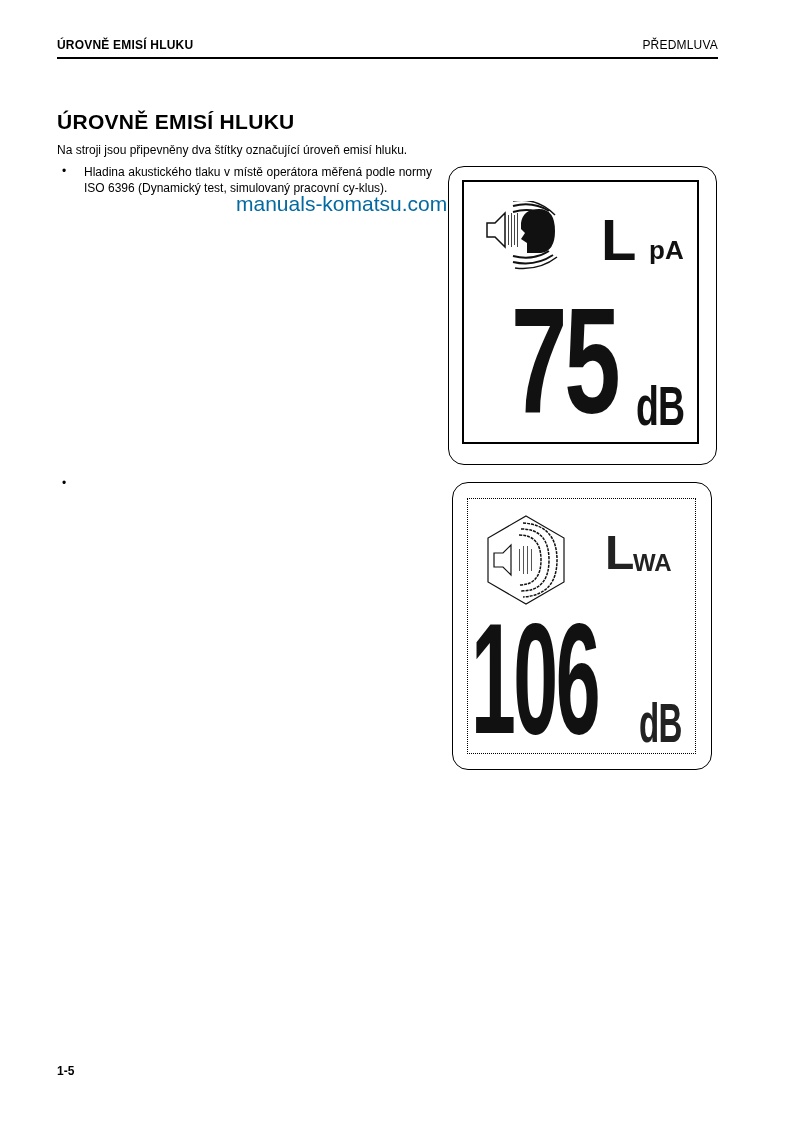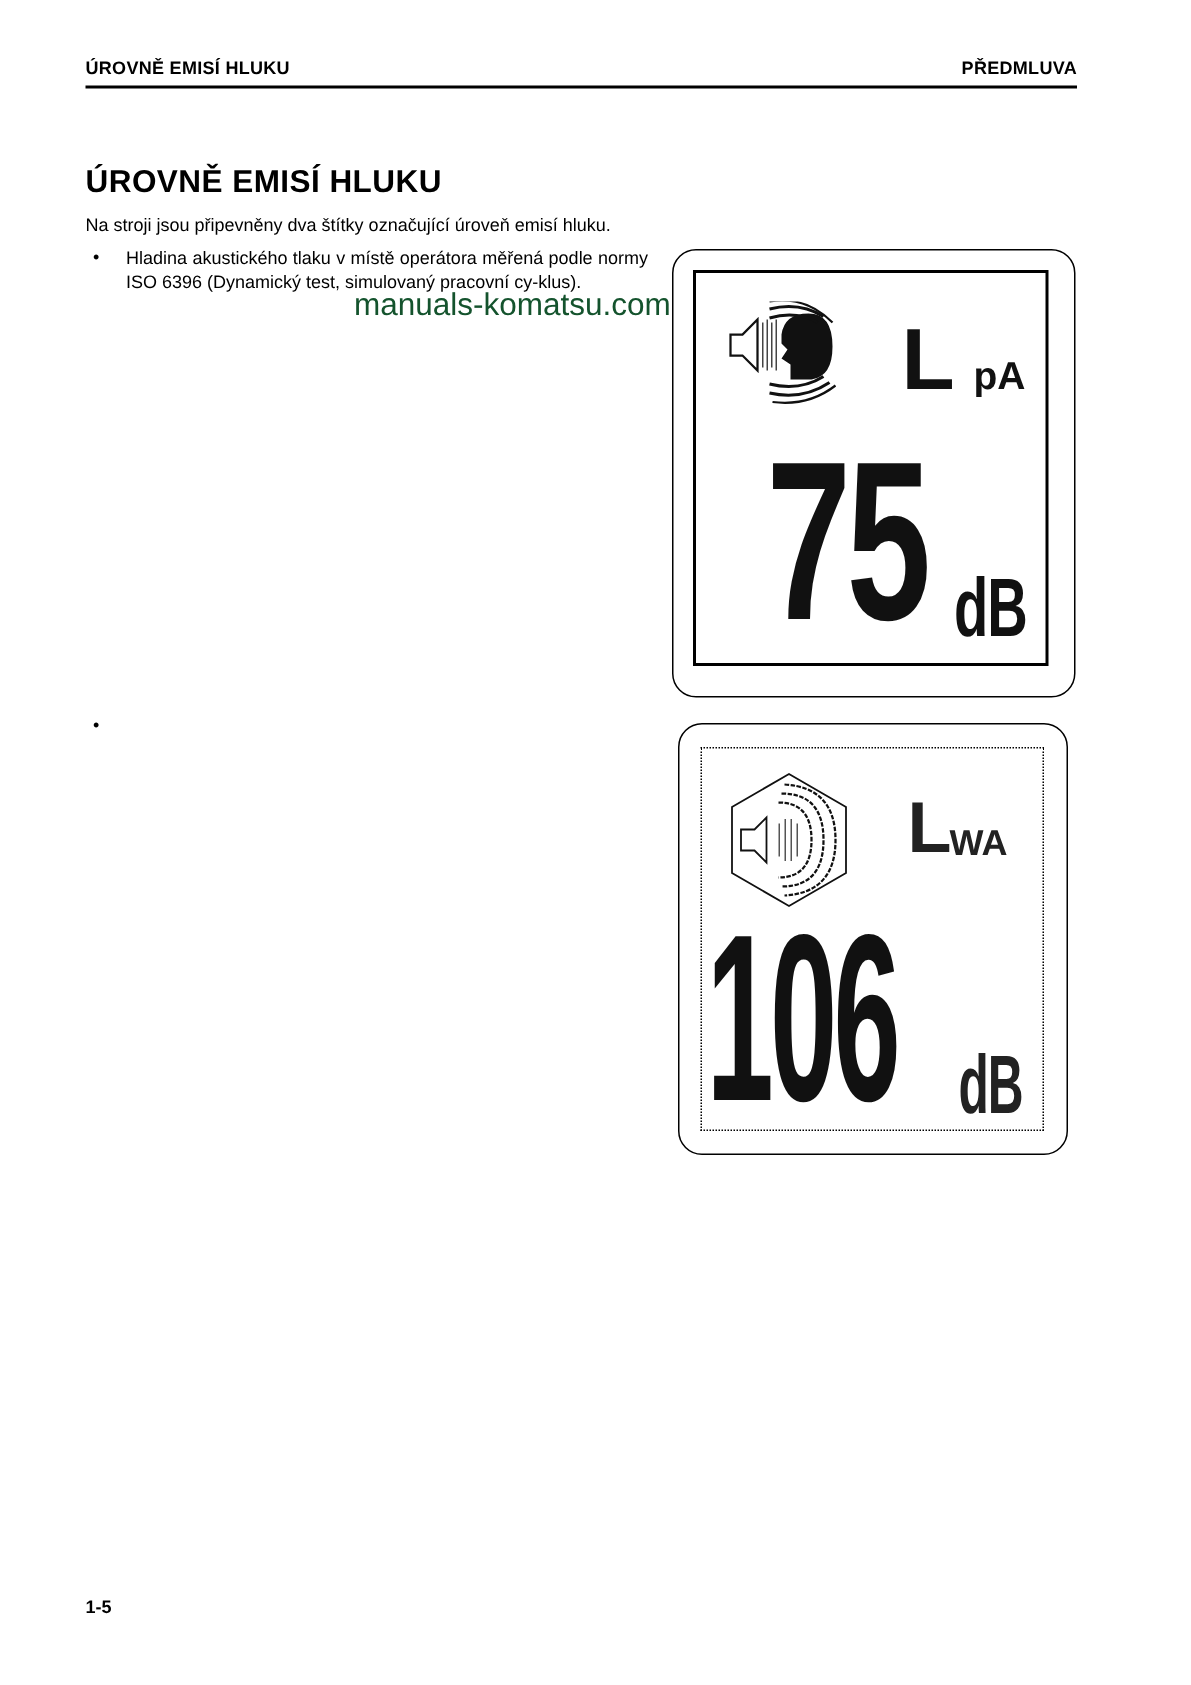--- a/index.html
+++ b/index.html
@@ -1,29 +1,29 @@
 <!DOCTYPE html>
 <html><head>
 <meta charset="utf-8">
 <style>
   html, body { margin: 0; padding: 0; background: #ffffff; }
   body { width: 794px; height: 1123px; position: relative; overflow: hidden; font-family: "Liberation Sans", sans-serif; color: #000; }
 
   .hdr-left { position: absolute; left: 57px; top: 38px; font-size: 12px; font-weight: bold; letter-spacing: 0.2px; }
-  .hdr-right { position: absolute; right: 76px; top: 38px; font-size: 12px; font-weight: bold; letter-spacing: 0.2px; text-align: right; }
+  .hdr-right { position: absolute; right: 76px; top: 38px; font-size: 12px; font-weight: normal; letter-spacing: 0.2px; text-align: right; }
   .hdr-rule { position: absolute; left: 57px; top: 57px; width: 661px; height: 2px; background: #000; }
 
   .title { position: absolute; left: 57px; top: 110px; font-size: 21px; font-weight: bold; letter-spacing: 0.3px; }
   .intro { position: absolute; left: 57px; top: 143px; font-size: 12px; }
 
   .bullet { position: absolute; left: 62px; font-size: 12px; }
   .para { position: absolute; left: 84px; width: 348px; font-size: 12px; line-height: 16.2px; text-align: justify; }
   .para p { margin: 0; }
 
-  .watermark { position: absolute; left: 236px; top: 192px; font-size: 21px; color: #14532d; z-index: 5; }
+  .watermark { position: absolute; left: 236px; top: 192px; font-size: 21px; color: #0369a1; z-index: 5; }
 
   .label-outer { position: absolute; border: 1.5px solid #000; border-radius: 16px; background: #fff; }
   .label-inner { position: absolute; border: 2px solid #000; }
   .label-inner.dotted { border: 1.5px dotted #000; }
 
   .lbl-text { position: absolute; font-family: "Liberation Sans", sans-serif; font-weight: bold; color: #111; line-height: 1; }
   .big-num { position: absolute; font-family: "Liberation Sans", sans-serif; font-weight: bold; color: #111; line-height: 1; transform-origin: left top; letter-spacing: -4px; }
   .db { position: absolute; font-family: "Liberation Sans", sans-serif; font-weight: bold; color: #111; line-height: 1; transform-origin: left top; letter-spacing: -1px; }
   .stipple { color: #222; }
 

